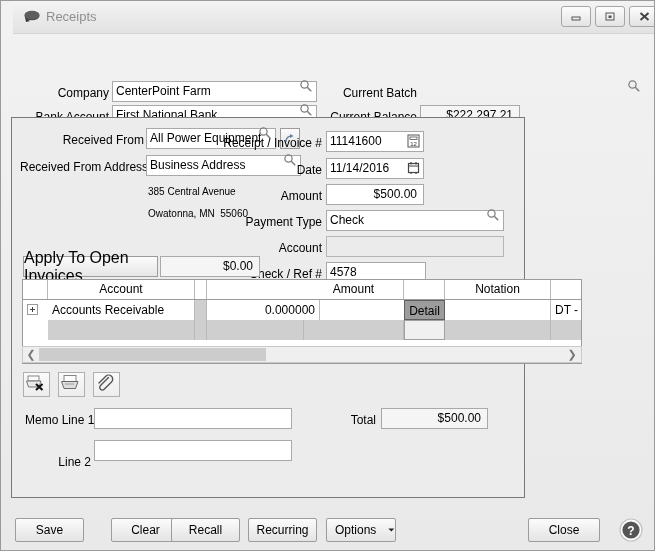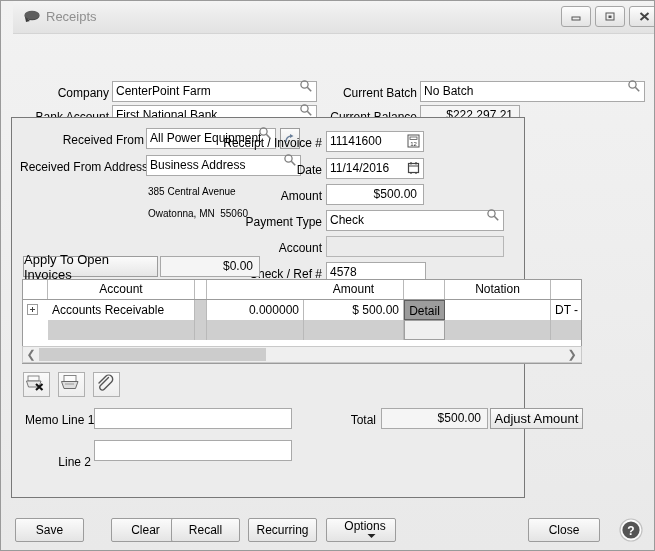--- a/index.html
+++ b/index.html
@@ -115,21 +115,21 @@
     white-space: pre;
     line-height: 17px;
   }
 
   .btn {
     position: absolute;
     background: linear-gradient(#fbfbfb, #e6e6e6);
     border: 1px solid #9c9c9c;
     box-sizing: border-box;
     font-family: "Liberation Sans", sans-serif;
-    font-size: 13px;
+    font-size: 16px;
     color: #000;
     display: flex;
     align-items: center;
     justify-content: center;
     cursor: default;
   }
 
   
   .grid {
     position: absolute;
@@ -271,21 +271,20 @@
     </svg>
 
     <div class="lbl" style="left:20px; top:100px; width:88px;">Bank Deposit</div>
     <div class="fld withicon" style="left:111px; top:95px; width:205px; height:21px;">11/14/2016 Deposit</div>
     <svg class="mag" style="left:298px; top:100px;" viewBox="0 0 14 14">
       <circle cx="5.5" cy="5.5" r="3.6" fill="none" stroke="#808080" stroke-width="1.3"></circle>
       <path d="M8.3 8.3 L12.2 12.2" stroke="#808080" stroke-width="1.6"></path>
     </svg>
 
     <div class="lbl" style="left:330px; top:52px; width:86px;">Current Batch</div>
-    <div class="fld withicon" style="left:419px; top:47px; width:225px; height:21px;">No Batch</div>
     <svg class="mag" style="left:626px; top:52px;" viewBox="0 0 14 14">
       <circle cx="5.5" cy="5.5" r="3.6" fill="none" stroke="#808080" stroke-width="1.3"></circle>
       <path d="M8.3 8.3 L12.2 12.2" stroke="#808080" stroke-width="1.6"></path>
     </svg>
 
     <div class="lbl" style="left:320px; top:76px; width:96px;">Current Balance</div>
     <div class="fld ro num" style="left:419px; top:71px; width:100px; height:21px;">$222,297.21</div>
   </div>
 
   <div class="panel">
@@ -368,22 +367,21 @@
 
     <div class="grow" style="top:20px;">
       <div class="gc-body" style="left:0px; width:25px; border-right:none;">
         <svg width="11" height="11" viewBox="0 0 11 11" style="margin-top:4px;">
           <rect x="0.5" y="0.5" width="10" height="10" fill="#fff" stroke="#9b9b9b"></rect>
           <path d="M3 5.5 H8 M5.5 3 V8" stroke="#444" stroke-width="1"></path>
         </svg>
       </div>
       <div class="gc-body" style="left:25px; width:147px;">Accounts Receivable</div>
       <div class="gc-body grow-empty" style="left:172px; width:12px; padding:0;"></div>
-      <div class="gc-body r" style="left:176px; width:105px;">0.000000</div>
-      <div class="gc-body r" style="left:281px; width:100px;">$ 500.00</div>
+      <div class="gc-body r" style="left:184px; width:113px;">0.000000</div>
       <div class="gc-body" style="left:381px; width:41px; padding:0; background:#9c9c9c; text-align:center; border:1px solid #5e5e5e;">Detail</div>
       <div class="gc-body" style="left:422px; width:106px;"></div>
       <div class="gc-body" style="left:528px; width:32px; border-right:none;">DT - Decrea</div>
     </div>
 
     <div class="grow grow-empty" style="top:40px;">
       <div class="gc-body grow-empty" style="left:0px; width:25px; border-right:none; background:#fff;"></div>
       <div class="gc-body grow-empty" style="left:25px; width:147px;"></div>
       <div class="gc-body grow-empty" style="left:172px; width:12px;"></div>
       <div class="gc-body grow-empty" style="left:184px; width:97px;"></div>
@@ -421,27 +419,26 @@
   </div>
 
   <div class="lbl" style="left:24px; top:412px; width:66px;">Memo Line 1</div>
   <div class="fld" style="left:93px; top:407px; width:198px; height:21px;"></div>
 
   <div class="lbl" style="left:34px; top:454px; width:56px;">Line 2</div>
   <div class="fld" style="left:93px; top:439px; width:198px; height:21px;"></div>
 
   <div class="lbl" style="left:315px; top:412px; width:60px;">Total</div>
   <div class="fld ro num" style="left:380px; top:407px; width:107px; height:21px;">$500.00</div>
-  <div class="btn" style="left:489px; top:407px; width:93px; height:21px;">Adjust Amount</div>
 
   <div class="bbtn" style="left:14px; width:69px;">Save</div>
   <div class="bbtn" style="left:92px; width:69px;margin-left:18px;">Clear</div>
   <div class="bbtn" style="left:170px; width:69px;">Recall</div>
   <div class="bbtn" style="left:247px; width:69px;">Recurring</div>
-  <div class="bbtn" style="left:325px; width:70px; justify-content:flex-start; padding-left:8px;flex-direction:column;">
+  <div class="bbtn" style="left:325px; width:70px; justify-content:flex-start; padding-left:8px;">
     <span>Options</span>
     <svg width="9" height="6" viewBox="0 0 9 6" style="margin-left:12px;">
       <path d="M0.5 1 L4.5 5 L8.5 1 Z" fill="#222"></path>
     </svg>
   </div>
   <div class="bbtn" style="left:527px; width:72px;">Close</div>
 
   <div class="helpbtn">
     <svg width="26" height="26" viewBox="0 0 26 26">
       <circle cx="13" cy="13" r="11" fill="#fdfdfd" stroke="#c2c2c2" stroke-width="1.2"></circle>

